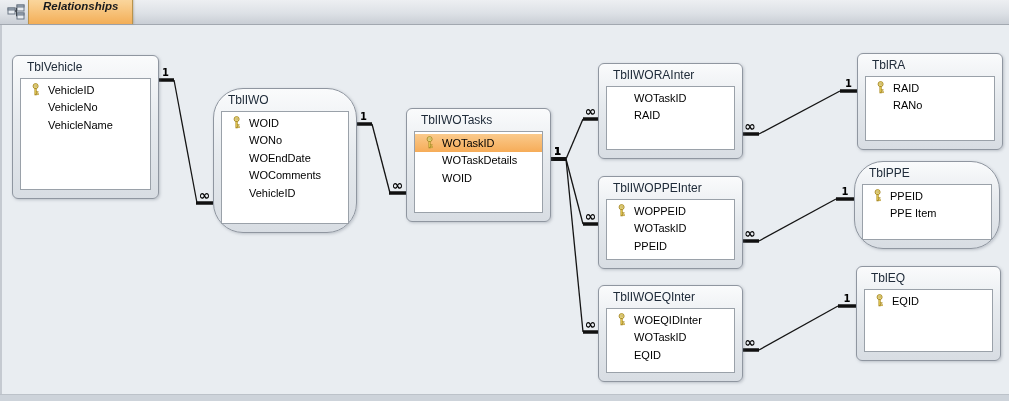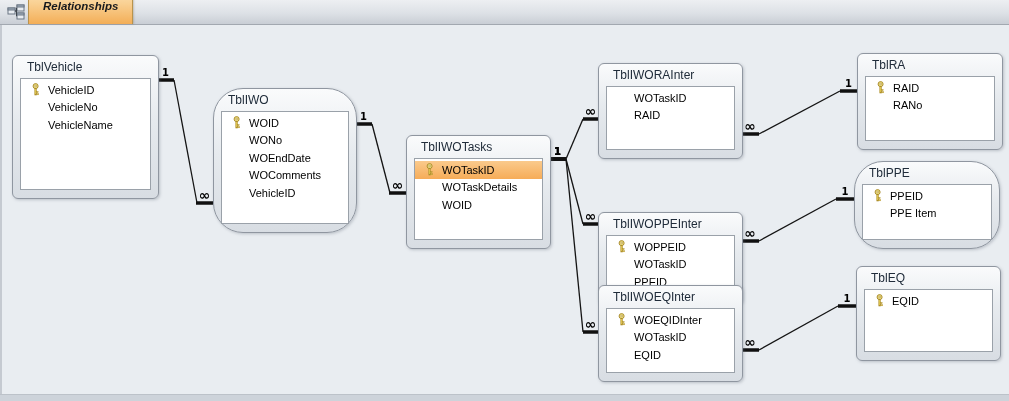--- a/index.html
+++ b/index.html
@@ -171,21 +171,21 @@
           <div class="field-row">
             <span class="key-slot"></span>
             <span>WOComments</span>
           </div>
           <div class="field-row">
             <span class="key-slot"></span>
             <span>VehicleID</span>
           </div>
         </div>
       </div>
-      <div class="table-box" style="left: 406px; top: 135px; width: 143px; height: 112px;">
+      <div class="table-box" style="left: 406px; top: 108px; width: 143px; height: 112px;">
         <div class="table-title">TblIWOTasks</div>
         <div class="field-list">
           <div class="field-row selected">
             <span class="key-slot">
               <svg width="10" height="13" viewBox="0 0 10 13">
                 <circle cx="4.6" cy="3.1" r="2.5" fill="#F6E98C" stroke="#A98B2D" stroke-width="1"></circle>
                 <circle cx="4.6" cy="3" r="0.9" fill="#FFFDF0" stroke="#A98B2D" stroke-width="0.7"></circle>
                 <rect x="3.8" y="5.4" width="1.6" height="6.6" fill="#E4C94F" stroke="#A98B2D" stroke-width="0.6"></rect>
                 <rect x="5.2" y="8.6" width="1.9" height="1.1" fill="#E4C94F" stroke="#A98B2D" stroke-width="0.5"></rect>
                 <rect x="5.2" y="10.7" width="2.5" height="1.1" fill="#E4C94F" stroke="#A98B2D" stroke-width="0.5"></rect>
@@ -209,21 +209,21 @@
           <div class="field-row">
             <span class="key-slot"></span>
             <span>WOTaskID</span>
           </div>
           <div class="field-row">
             <span class="key-slot"></span>
             <span>RAID</span>
           </div>
         </div>
       </div>
-      <div class="table-box" style="left: 598px; top: 176px; width: 143px; height: 91px; margin-top: 36px;">
+      <div class="table-box" style="left: 598px; top: 176px; width: 143px; height: 91px;">
         <div class="table-title">TblIWOPPEInter</div>
         <div class="field-list">
           <div class="field-row">
             <span class="key-slot">
               <svg width="10" height="13" viewBox="0 0 10 13">
                 <circle cx="4.6" cy="3.1" r="2.5" fill="#F6E98C" stroke="#A98B2D" stroke-width="1"></circle>
                 <circle cx="4.6" cy="3" r="0.9" fill="#FFFDF0" stroke="#A98B2D" stroke-width="0.7"></circle>
                 <rect x="3.8" y="5.4" width="1.6" height="6.6" fill="#E4C94F" stroke="#A98B2D" stroke-width="0.6"></rect>
                 <rect x="5.2" y="8.6" width="1.9" height="1.1" fill="#E4C94F" stroke="#A98B2D" stroke-width="0.5"></rect>
                 <rect x="5.2" y="10.7" width="2.5" height="1.1" fill="#E4C94F" stroke="#A98B2D" stroke-width="0.5"></rect>

